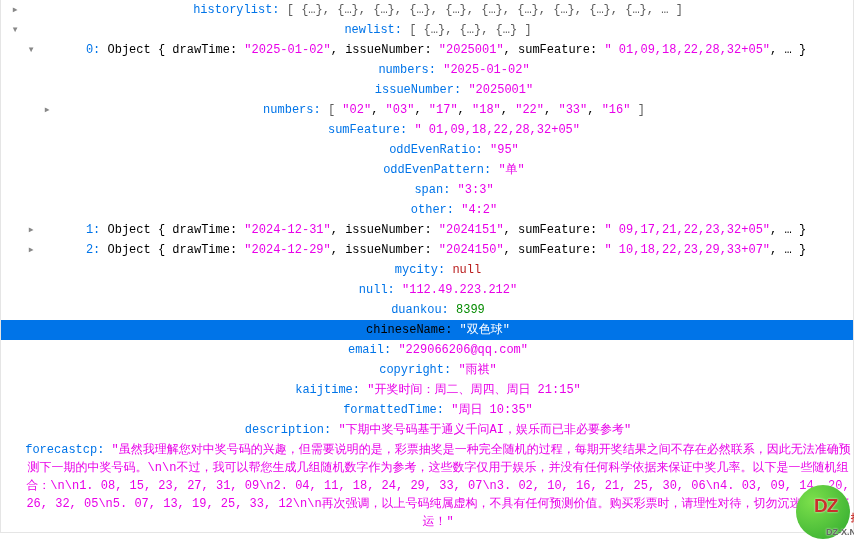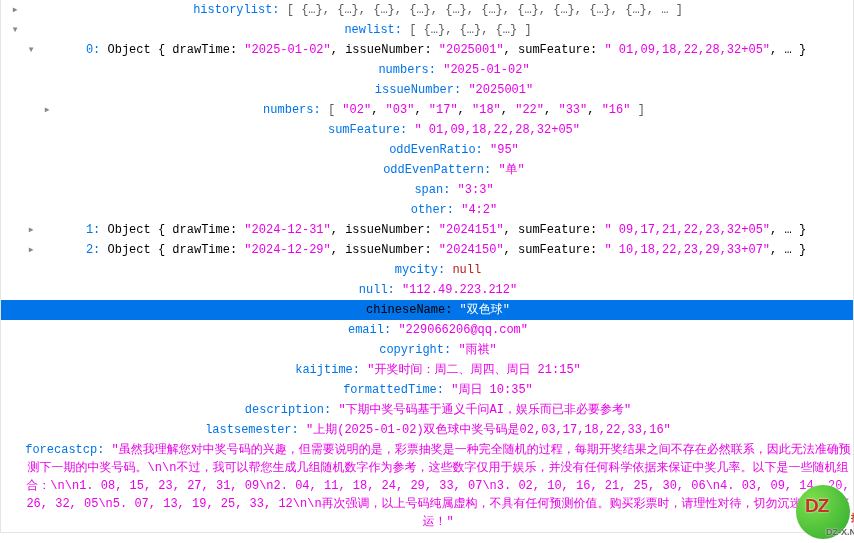--- a/index.html
+++ b/index.html
@@ -63,21 +63,21 @@
     background: radial-gradient(circle at 30% 30%, #7CE04B, #2EA82E);
     position: relative;
     box-shadow: 0 0 6px rgba(255,255,255,0.7);
   }
   .wm-text {
     position: absolute;
     font-family: Arial, sans-serif;
     color: #C9302C;
     font-weight: bold;
   }
-  .wm-dz { font-size: 19px; top: 10px; left: 9px; letter-spacing: -1px; text-shadow: 0 0 2px #fff;}
+  .wm-dz { font-size: 19px; top: 10px; left: 18px; letter-spacing: -1px; text-shadow: 0 0 2px #fff;}
   .wm-cn { font-size: 10px; top: 26px; left: 55px; white-space: nowrap; text-shadow: 0 0 2px #fff;}
   .wm-url { font-size: 9px; top: 42px; left: 30px; color: #666; white-space: nowrap; text-shadow: 0 0 2px #fff;}
 </style>
 </head>
 <body>
 
 <div class="container">
 
   <div class="row indent-1">
     <span class="twisty">▸</span>
@@ -192,20 +192,27 @@
   </div>
 
   <div class="row indent-1">
     <span class="twisty-space"></span>
     <span class="content">
       <span class="key">null</span><span class="key">: </span>
       <span class="string">"112.49.223.212"</span>
     </span>
   </div>
 
+  <div class="row indent-1">
+    <span class="twisty-space"></span>
+    <span class="content">
+      <span class="key">duankou</span><span class="key">: </span>
+      <span class="num">8399</span>
+    </span>
+  </div>
 
   <div class="row indent-1 selected">
     <span class="twisty-space"></span>
     <span class="content">
       <span class="key">chineseName</span><span class="key">: </span>
       <span class="string">"双色球"</span>
     </span>
   </div>
 
   <div class="row indent-1">
@@ -241,27 +248,20 @@
   </div>
 
   <div class="row indent-1">
     <span class="twisty-space"></span>
     <span class="content">
       <span class="key">description</span><span class="key">: </span>
       <span class="string">"下期中奖号码基于通义千问AI，娱乐而已非必要参考"</span>
     </span>
   </div>
 
-  <div class="row indent-1">
-    <span class="twisty-space"></span>
-    <span class="content">
-      <span class="key">lastsemester</span><span class="key">: </span>
-      <span class="string">"上期(2025-01-02)双色球中奖号码是02,03,17,18,22,33,16"</span>
-    </span>
-  </div>
 
   <div class="row indent-1">
     <span class="twisty-space"></span>
     <span class="content">
       <span class="key">forecastcp</span><span class="key">: </span>
       <span class="string">"虽然我理解您对中奖号码的兴趣，但需要说明的是，彩票抽奖是一种完全随机的过程，每期开奖结果之间不存在必然联系，因此无法准确预测下一期的中奖号码。\n\n不过，我可以帮您生成几组随机数字作为参考，这些数字仅用于娱乐，并没有任何科学依据来保证中奖几率。以下是一些随机组合：\n\n1. 08, 15, 23, 27, 31, 09\n2. 04, 11, 18, 24, 29, 33, 07\n3. 02, 10, 16, 21, 25, 30, 06\n4. 03, 09, 14, 20, 26, 32, 05\n5. 07, 13, 19, 25, 33, 12\n\n再次强调，以上号码纯属虚构，不具有任何预测价值。购买彩票时，请理性对待，切勿沉迷。祝您好运！"</span>
     </span>
   </div>
 
 </div>

